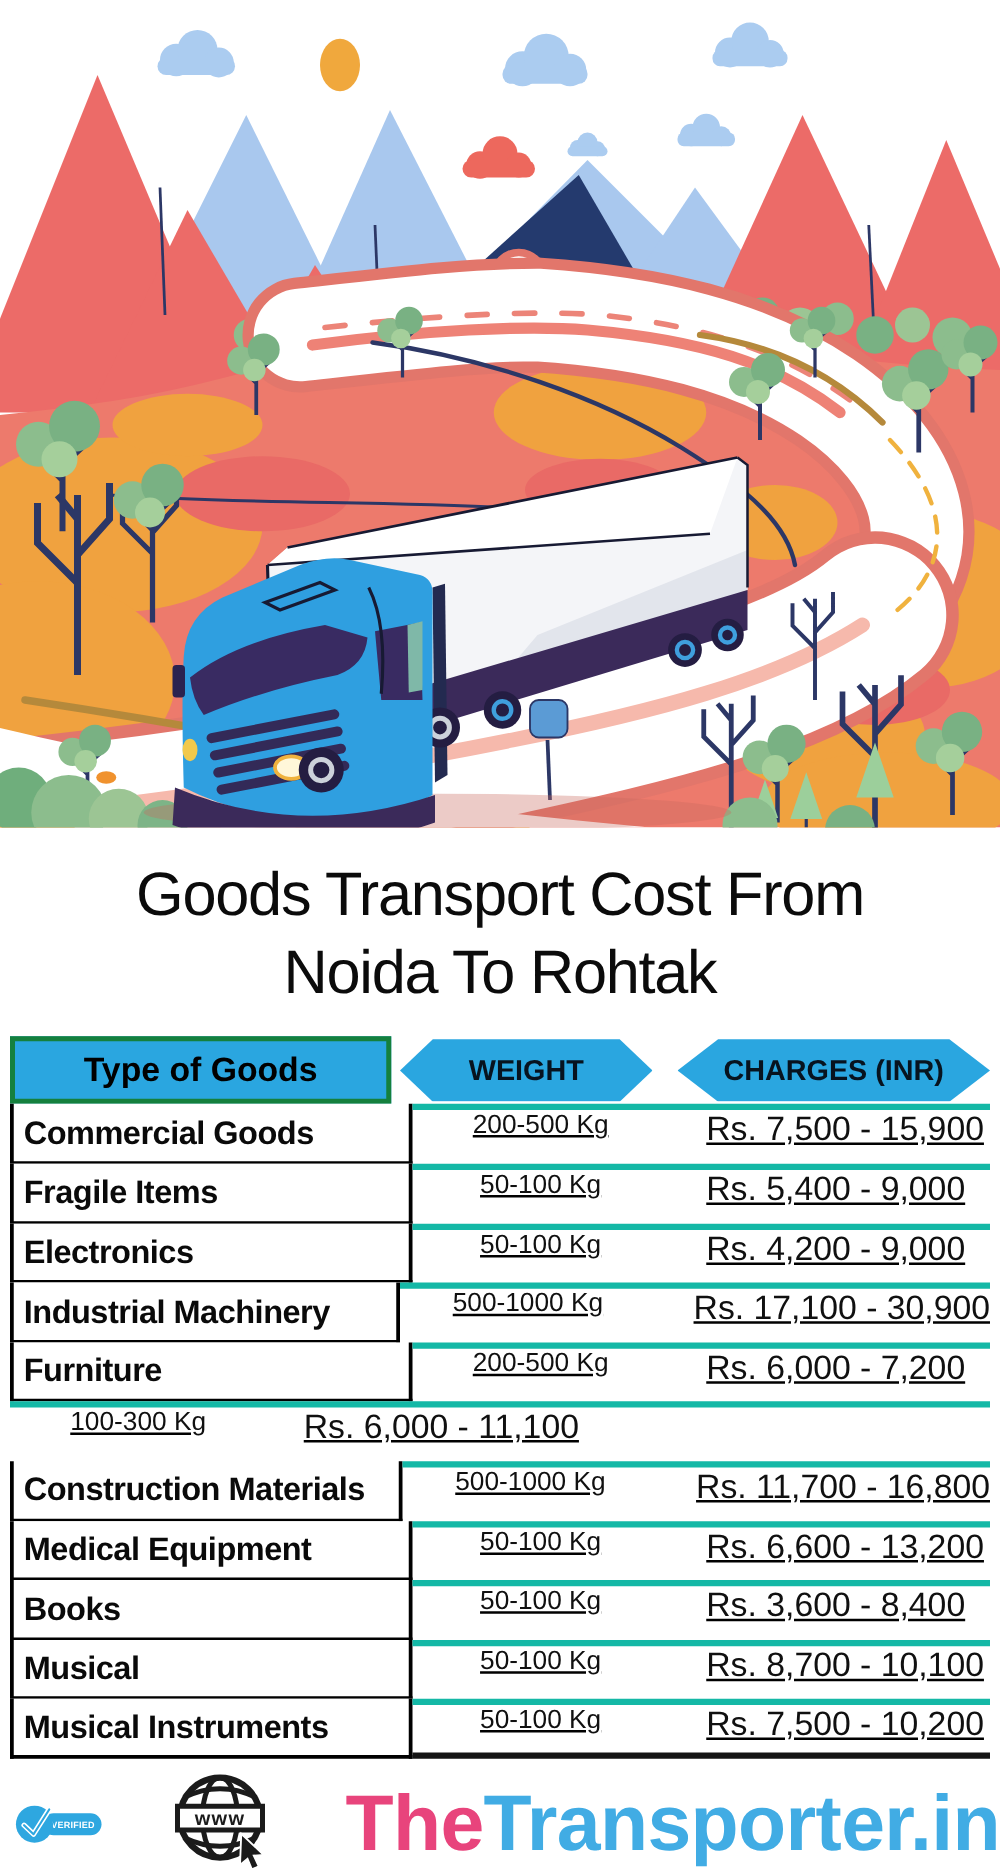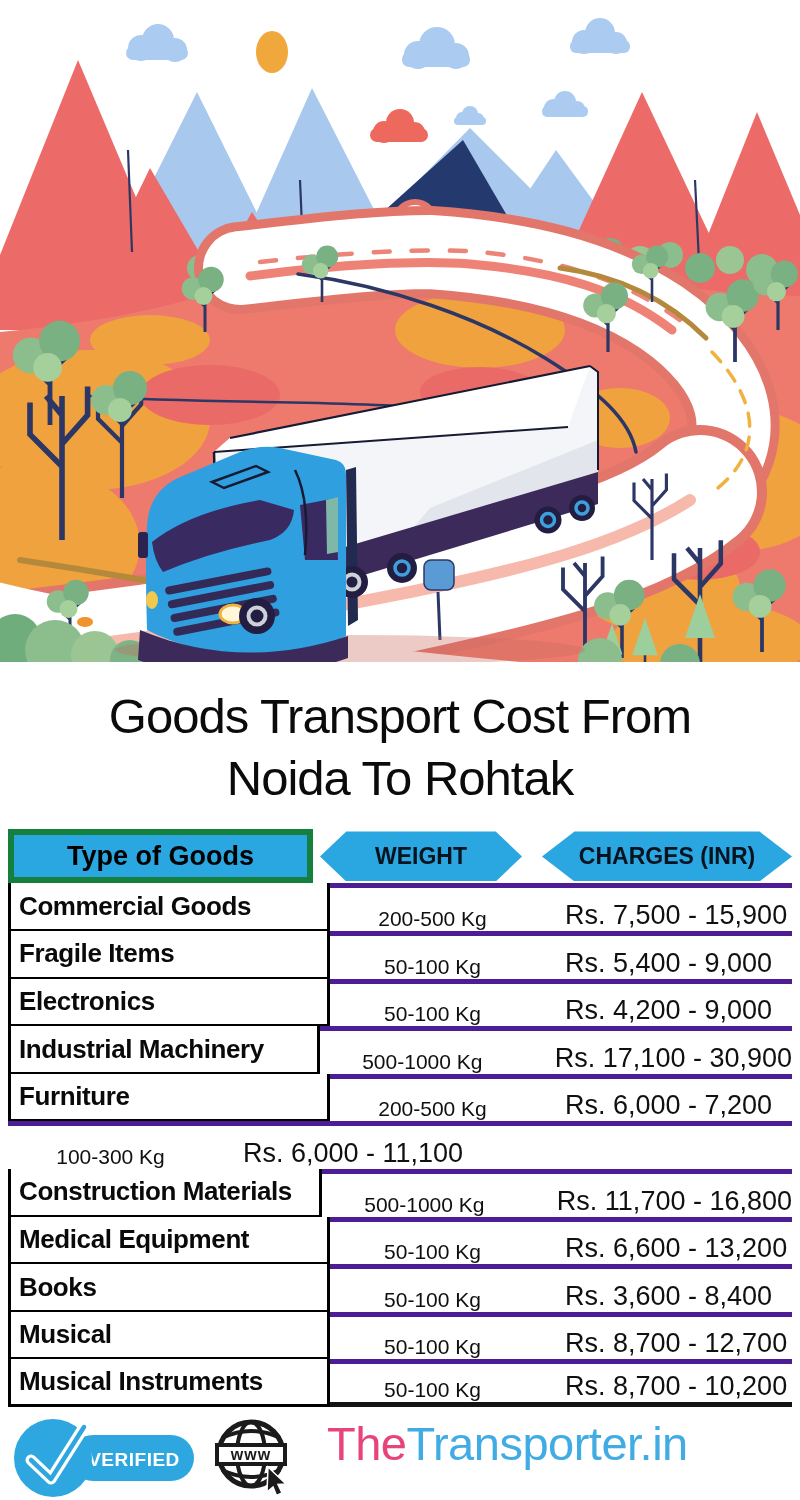--- a/index.html
+++ b/index.html
@@ -3,43 +3,43 @@
 <meta charset="utf-8">
 <style>
   html,body{margin:0;padding:0;background:#fff;}
   body{width:800px;height:1500px;overflow:hidden;font-family:"Liberation Sans",sans-serif;}
   .hero{display:block;width:800px;height:662px;}
   .title{margin:24px 10px 0;text-align:center;font-size:49px;font-weight:400;
          color:#0b0b0b;line-height:1.26;letter-spacing:-1px;}
   
   .price-table{margin:20px 8px 0;}
   .thead{display:flex;height:54px;align-items:stretch;}
-  .th-goods{box-sizing:border-box;width:322px;background:#2aa6e0;border:6px solid #15803d;
+  .th-goods{box-sizing:border-box;width:322px;background:#2aa6e0;border:4px solid #15803d;
             display:flex;align-items:center;justify-content:center;
             font-size:27px;font-weight:bold;color:#000;}
   .hexes{flex:1;display:flex;align-items:center;padding-left:7px;gap:20px;}
   .hex{background:#2aa6e0;height:50px;display:flex;align-items:center;justify-content:center;
        font-weight:bold;font-size:23px;color:#07131f;
        clip-path:polygon(13% 0,87% 0,100% 50%,87% 100%,13% 100%,0 50%);}
   .hex-weight{width:202px;}
   .hex-charges{width:250px;}
   .row{display:flex;height:47.6px;}
   .cell-goods{box-sizing:border-box;width:322px;background:#fff;
               border-left:3px solid #000;border-right:3px solid #000;border-bottom:2px solid #000;
               display:flex;align-items:center;padding-left:8px;
               font-size:26px;font-weight:bold;color:#0a0a0a;letter-spacing:-0.4px;white-space:nowrap;}
   .row:last-child .cell-goods{border-bottom:3px solid #000;}
-  .cell-right{flex:1;border-top:5px solid #4c1d95;display:flex;align-items:flex-end;}
+  .cell-right{flex:1;border-top:5px solid #14b8a6;display:flex;align-items:flex-start;text-decoration:underline;}
   .row:last-child .cell-right{border-bottom:5px solid #141414;}
   .cell-weight{width:205px;text-align:center;font-size:21px;color:#101010;}
   .cell-charges{padding-left:30px;font-size:27px;color:#101010;white-space:nowrap;}
   
-  .footer{display:flex;margin-top:9px;padding-left:12px;}
+  .footer{display:flex;align-items:center;margin-top:9px;padding-left:12px;gap:40px;}
   .globe-wrap{margin-left:14px;}
-  .logo{margin-left:32px;font-size:47px;font-weight:normal;letter-spacing:-0.5px;white-space:nowrap;}
+  .logo{margin-left:16px;font-size:63px;font-weight:bold;letter-spacing:-0.5px;white-space:nowrap;}
   .logo .p1{color:#e8447c;}
   .logo .p2{color:#41ace4;}
 </style>
 </head>
 <body>
 
 <svg class="hero" viewBox="0 0 800 662" aria-hidden="true">
   <rect width="800" height="662" fill="#ffffff"></rect>
 
   <g fill="#abccf0">
@@ -345,29 +345,29 @@
         <div class="cell-right">
           <div class="cell-weight">50-100 Kg</div>
           <div class="cell-charges">Rs. 3,600 - 8,400</div>
         </div>
       </div>
 
       <div class="row">
         <div class="cell-goods">Musical</div>
         <div class="cell-right">
           <div class="cell-weight">50-100 Kg</div>
-          <div class="cell-charges">Rs. 8,700 - 12,700</div>
+          <div class="cell-charges">Rs. 8,700 - 10,100</div>
         </div>
       </div>
 
       <div class="row">
         <div class="cell-goods">Musical Instruments</div>
         <div class="cell-right">
           <div class="cell-weight">50-100 Kg</div>
-          <div class="cell-charges">Rs. 8,700 - 10,200</div>
+          <div class="cell-charges">Rs. 7,500 - 10,200</div>
         </div>
       </div>
     </div>
 </div>
 
 <div class="footer">
   <svg width="185" height="82" viewBox="0 0 185 82">
     <rect x="58" y="19" width="124" height="46" rx="23" fill="#2ea7e0"></rect>
     <text x="122" y="50" text-anchor="middle" font-size="19" font-weight="bold" fill="#ffffff" letter-spacing="0.5">VERIFIED</text>
     <circle cx="41" cy="42" r="39" fill="#2ea7e0"></circle>

